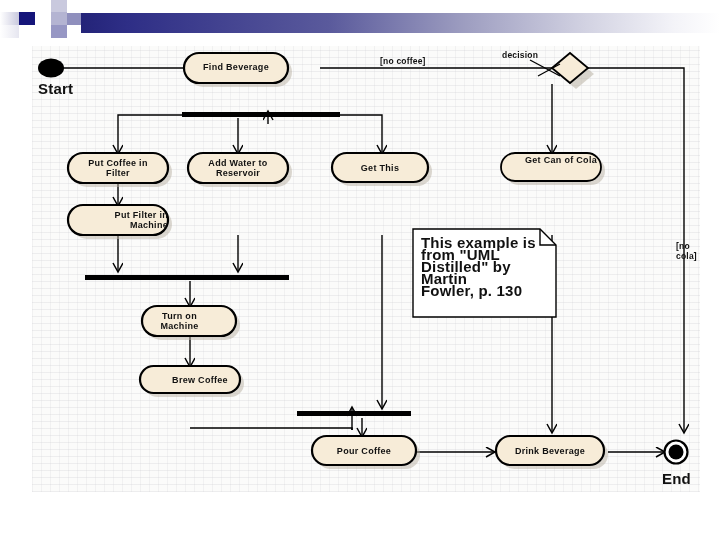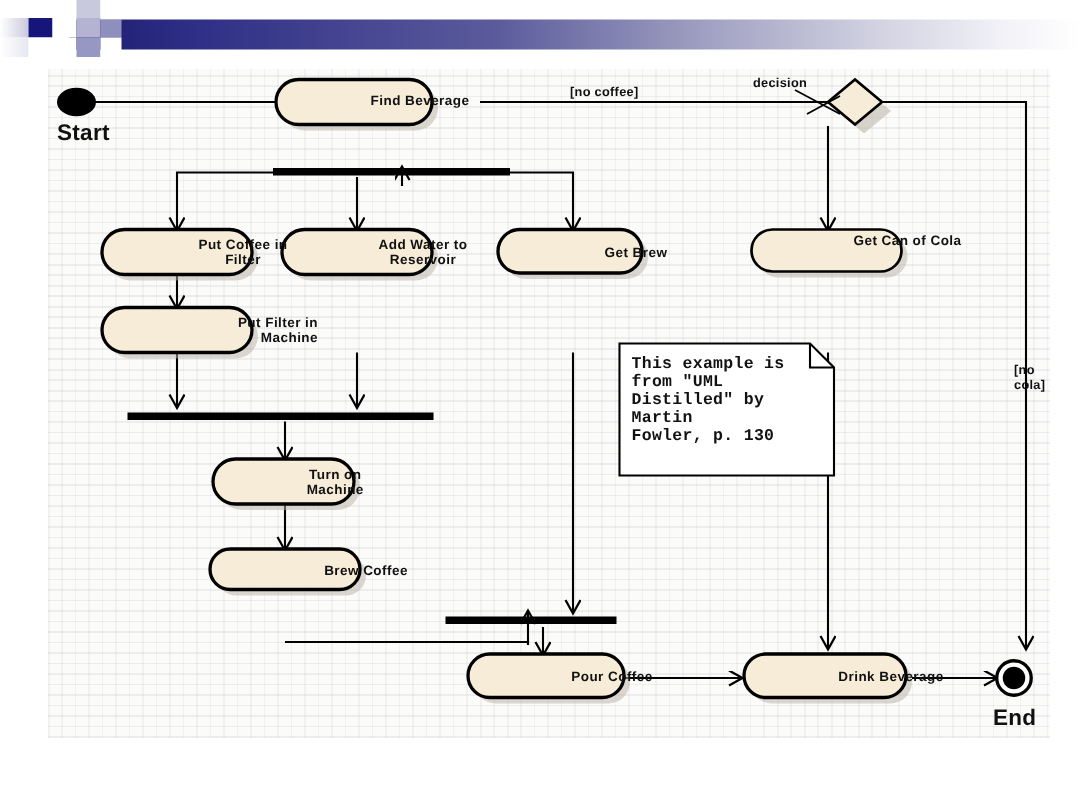--- a/index.html
+++ b/index.html
@@ -52,36 +52,35 @@
   
   .node-label{
     position:absolute;
     color:#111;
     font-family:"Liberation Sans","DejaVu Sans",sans-serif;
     font-size:9px;font-weight:bold;line-height:10px;
     text-align:center;
     letter-spacing:.3px;
     white-space:pre-line;
     pointer-events:none;
-    margin-left:44px;
   }
   .edge-label{
     position:absolute;
     color:#111;font-size:8.5px;font-weight:bold;letter-spacing:.2px;
     font-family:"Liberation Sans","DejaVu Sans",sans-serif;
   }
   .tip-label{
     position:absolute;
     color:#111;font-size:15px;font-weight:bold;letter-spacing:.2px;
     font-family:"Liberation Sans","DejaVu Sans",sans-serif;
   }
   .note-text{
     position:absolute;
-    color:#111;font-size:11px;font-weight:bold;line-height:12px;
-    font-family:Liberation Mono, monospace;
+    color:#111;font-size:15px;font-weight:bold;line-height:12px;
+    font-family:Liberation Sans, sans-serif;
     white-space:pre-line;letter-spacing:.2px;
   }
 </style>
 </head>
 <body>
 
 <div id="slide-banner">
   <div class="banner-bar"></div>
   <div class="chk c14"></div>
   <div class="chk c2"></div>
@@ -229,21 +228,21 @@
   </svg>
 
   <div class="node-label" style="left:152px;top:16px;width:104px;">Find Beverage</div>
 
   <div class="node-label" style="left:156px;top:112px;width:100px;">Add Water to
 Reservoir</div>
 
   <div class="node-label" style="left:36px;top:112px;width:100px;">Put Coffee in
 Filter</div>
 
-  <div class="node-label" style="left:300px;top:117px;width:96px;">Get Brew</div>
+  <div class="node-label" style="left:300px;top:117px;width:96px;">Get This</div>
 
   <div class="node-label" style="left:469px;top:109px;width:120px;">Get Can of Cola</div>
 
   <div class="node-label" style="left:36px;top:164px;width:100px;text-align:right;">Put Filter in
 Machine</div>
 
   <div class="node-label" style="left:110px;top:265px;width:75px;">Turn on
 Machine</div>
 
   <div class="node-label" style="left:108px;top:329px;width:120px;">Brew Coffee</div>

